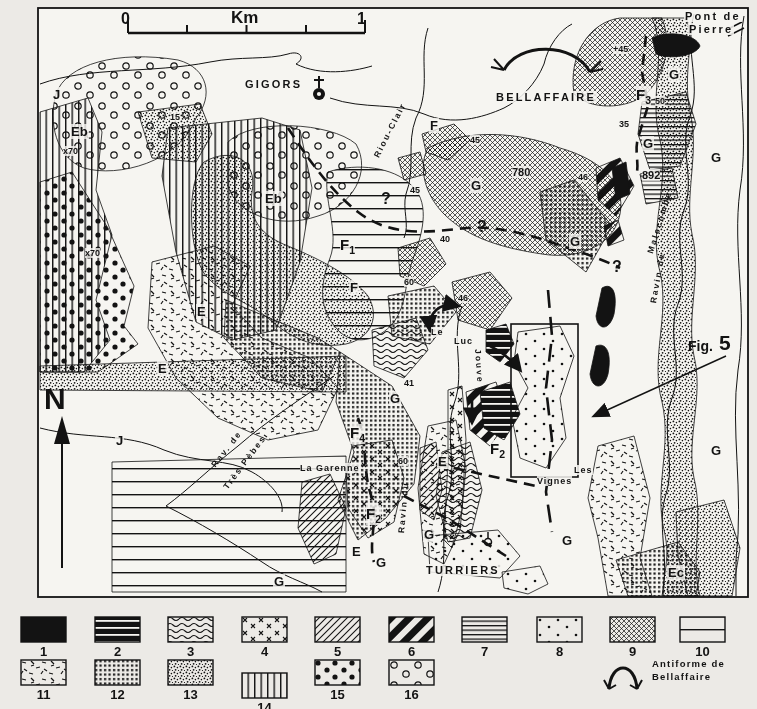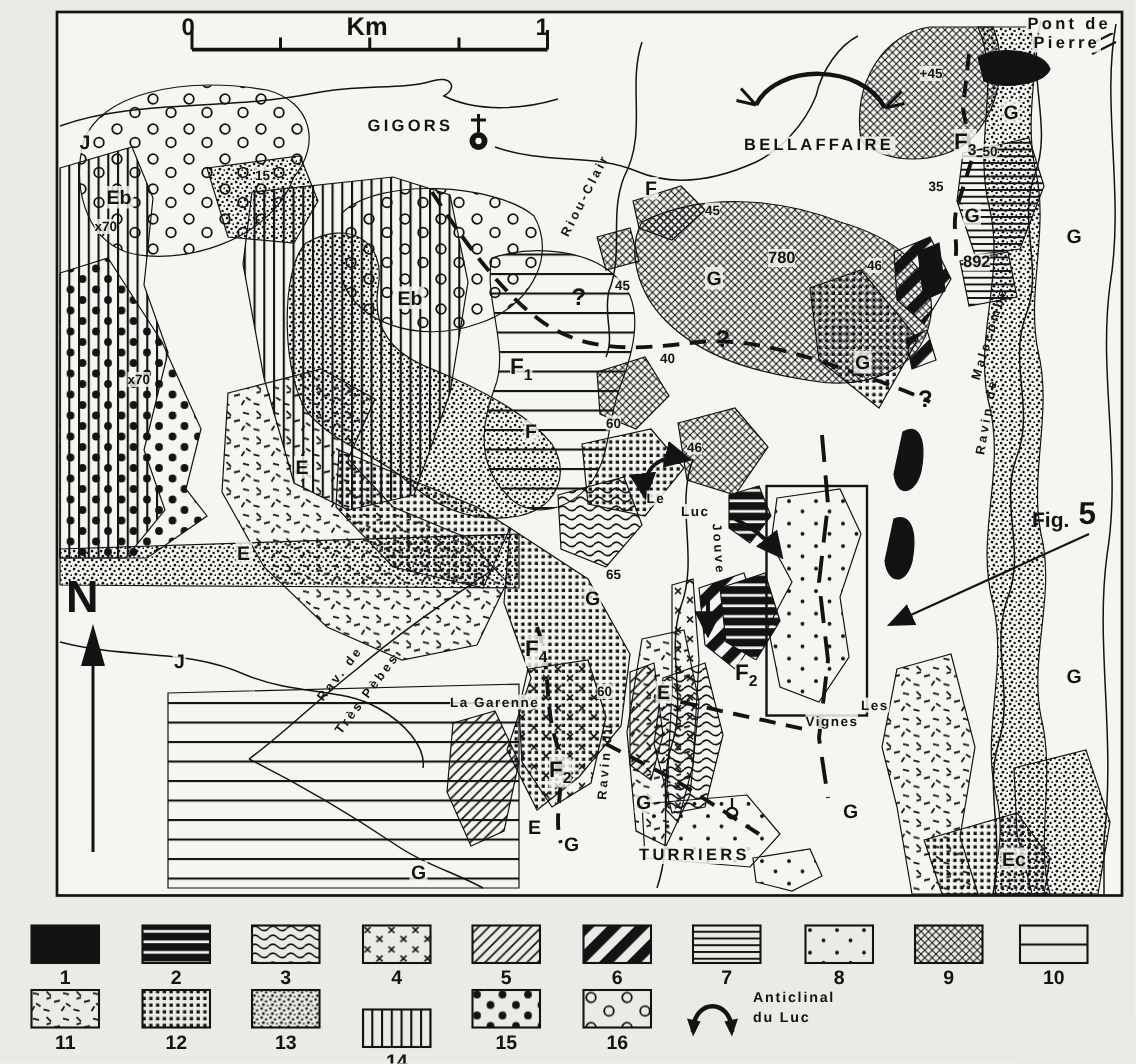--- a/index.html
+++ b/index.html
@@ -288,21 +288,21 @@
       <span class="dip" style="left: 85px; top: 248px;">x70</span>
       <span class="dip" style="left: 613px; top: 44px;">+45</span>
       <span class="dip" style="left: 470px; top: 135px;">45</span>
       <span class="dip" style="left: 655px; top: 96px;">50</span>
       <span class="dip" style="left: 619px; top: 119px;">35</span>
       <span class="dip" style="left: 578px; top: 172px;">46</span>
       <span class="dip" style="left: 410px; top: 185px;">45</span>
       <span class="dip" style="left: 440px; top: 234px;">40</span>
       <span class="dip" style="left: 404px; top: 277px;">60</span>
       <span class="dip" style="left: 458px; top: 293px;">46</span>
-      <span class="dip" style="left: 404px; top: 378px;">65</span>
+      <span class="dip" style="left: 404px; top: 378px;">41</span>
       <span class="dip" style="left: 398px; top: 456px;">60</span>
     </div>
 <div class="layer">
       <span class="elev" style="left: 512px; top: 166px;">780</span>
       <span class="elev" style="left: 642px; top: 169px;">892</span>
     </div>
 <div class="layer">
       <span class="fault" style="left: 340px; top: 236px;">F<sub>1</sub></span>
       <span class="fault" style="left: 366px; top: 505px;">F<sub>2</sub></span>
       <span class="fault" style="left: 490px; top: 440px;">F<sub>2</sub></span>
@@ -408,26 +408,25 @@
         </svg>
         <div class="lg-num">15</div>
       </div>
   <div class="lg-item" style="left:388px;top:54px;">
         <svg width="47" height="27">
           <rect x="1" y="1" width="45" height="25" fill="url(#p16)" stroke="#131313" stroke-width="1.4"></rect>
         </svg>
         <div class="lg-num">16</div>
       </div>
 
-  <div class="lg-fold" style="left:456px;top:50px;">
-    <svg width="38" height="40">
-      <path d="M6,33 C6,10 32,10 32,33" fill="none" stroke="#131313" stroke-width="3"></path>
-      <path d="M2,24 L6,36 L11,26 Z" fill="#131313"></path>
-      <path d="M36,24 L32,36 L27,26 Z" fill="#131313"></path>
+  <div class="lg-fold" style="left:602px;top:48px;">
+    <svg width="42" height="42">
+      <path d="M7,36 C9,8 33,8 35,36" fill="none" stroke="#131313" stroke-width="3"></path>
+      <path d="M7,36 l-5,-9 M7,36 l7,-4 M35,36 l5,-9 M35,36 l-7,-4" fill="none" stroke="#131313" stroke-width="2"></path>
     </svg>
     <div class="lg-fold-text">
-      <div>Anticlinal</div>
-      <div>du Luc</div>
+      <div>Antiforme de</div>
+      <div>Bellaffaire</div>
     </div>
   </div>
 </div>
 
 </div>
 
 </body></html>

